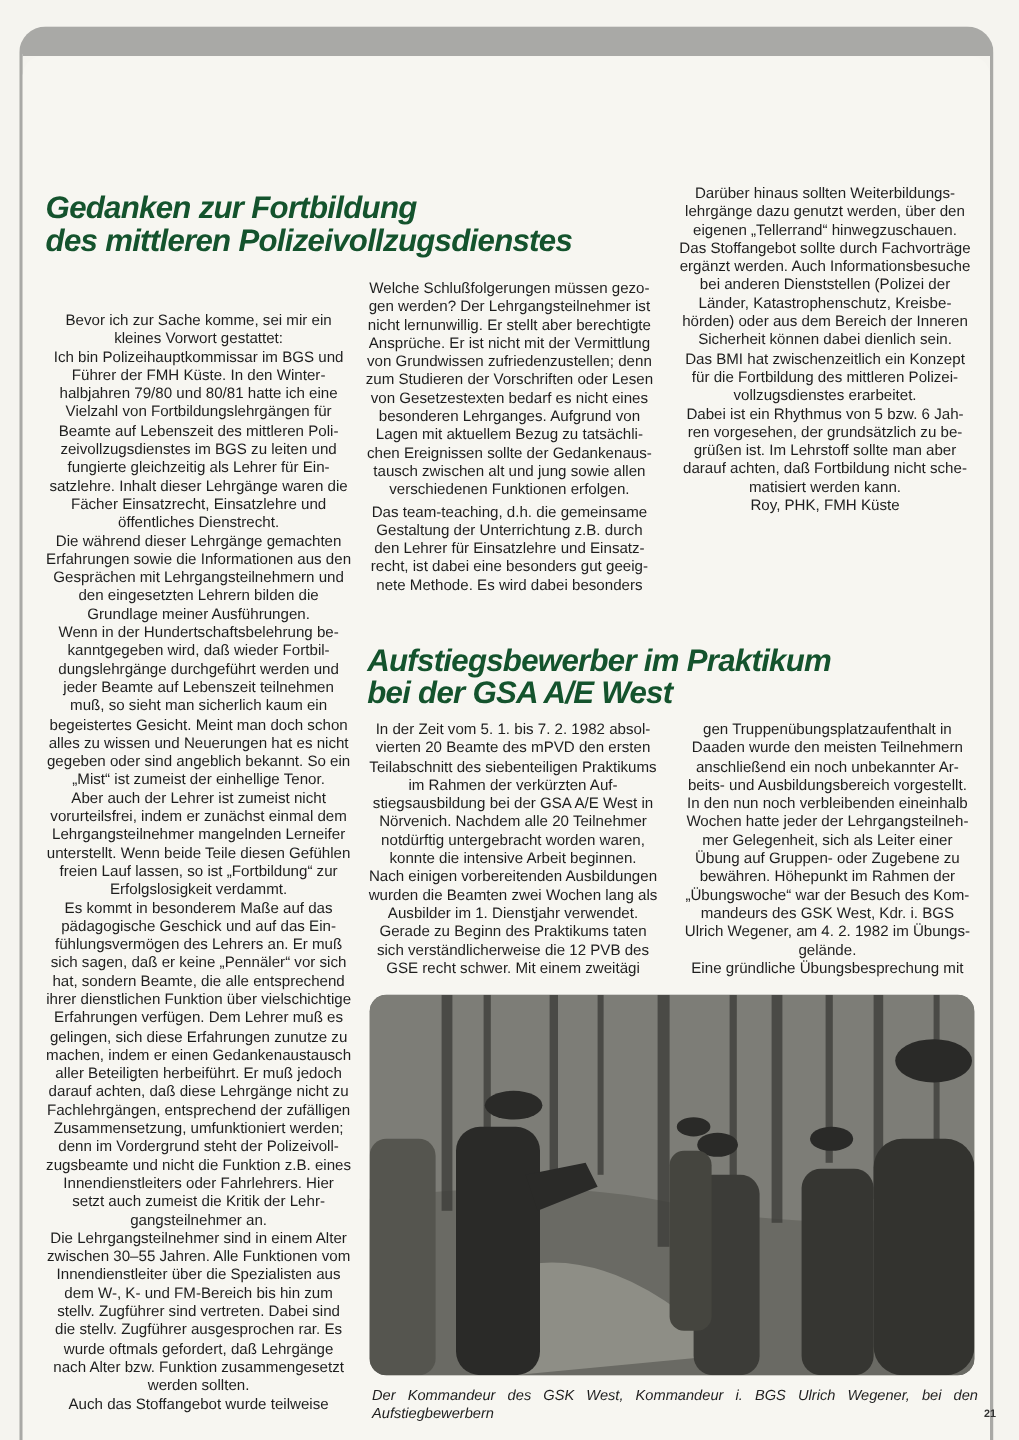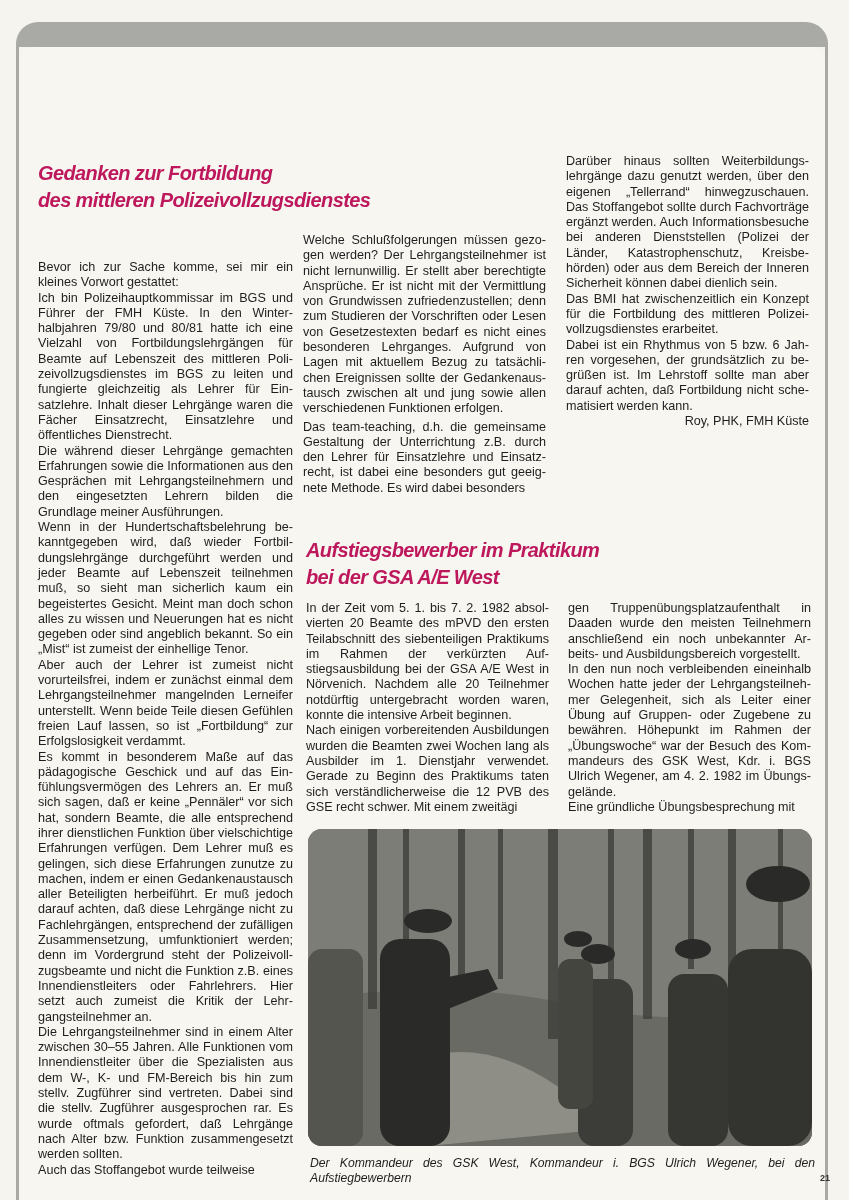--- a/index.html
+++ b/index.html
@@ -15,29 +15,29 @@
     border-top: 25px solid #a9a9a6;
     border-radius: 22px 22px 0 0;
     box-sizing: border-box;
   }
   .frame-inner {
     position: absolute; left: 19px; top: 47px; width: 806px; height: 1160px;
     background: #f7f6f1; border-radius: 16px 16px 0 0;
   }
   .title {
     position: absolute; font-weight: bold; font-style: italic;
-    font-size: 20px; line-height: 27px; letter-spacing: -0.6px;
-    color: #be185d; margin: 0;
+    font-size: 26px; line-height: 27px; letter-spacing: -0.6px;
+    color: #14532d; margin: 0;
   }
   .title span { display: block; white-space: nowrap; }
   .col {
     position: absolute; font-size: 12.6px; line-height: 15.3px;
     text-align: justify; hyphens: manual;
   }
-  .col p { margin: 0; }
+  .col p { margin: 0; text-align: center; }
   .col p.gap { margin-top: 3px; }
   .sign { text-align: right; }
   .photo {
     position: absolute; left: 308px; top: 829px; width: 504px; height: 317px;
     border-radius: 14px; overflow: hidden;
     background: linear-gradient(180deg, #6c6c68 0%, #8a8a84 35%, #7a7a74 55%, #4e4e4a 100%);
   }
   .caption {
     position: absolute; left: 310px; top: 1156px; width: 505px;
     font-style: italic; font-size: 12.2px; line-height: 14.5px; text-align: justify;

